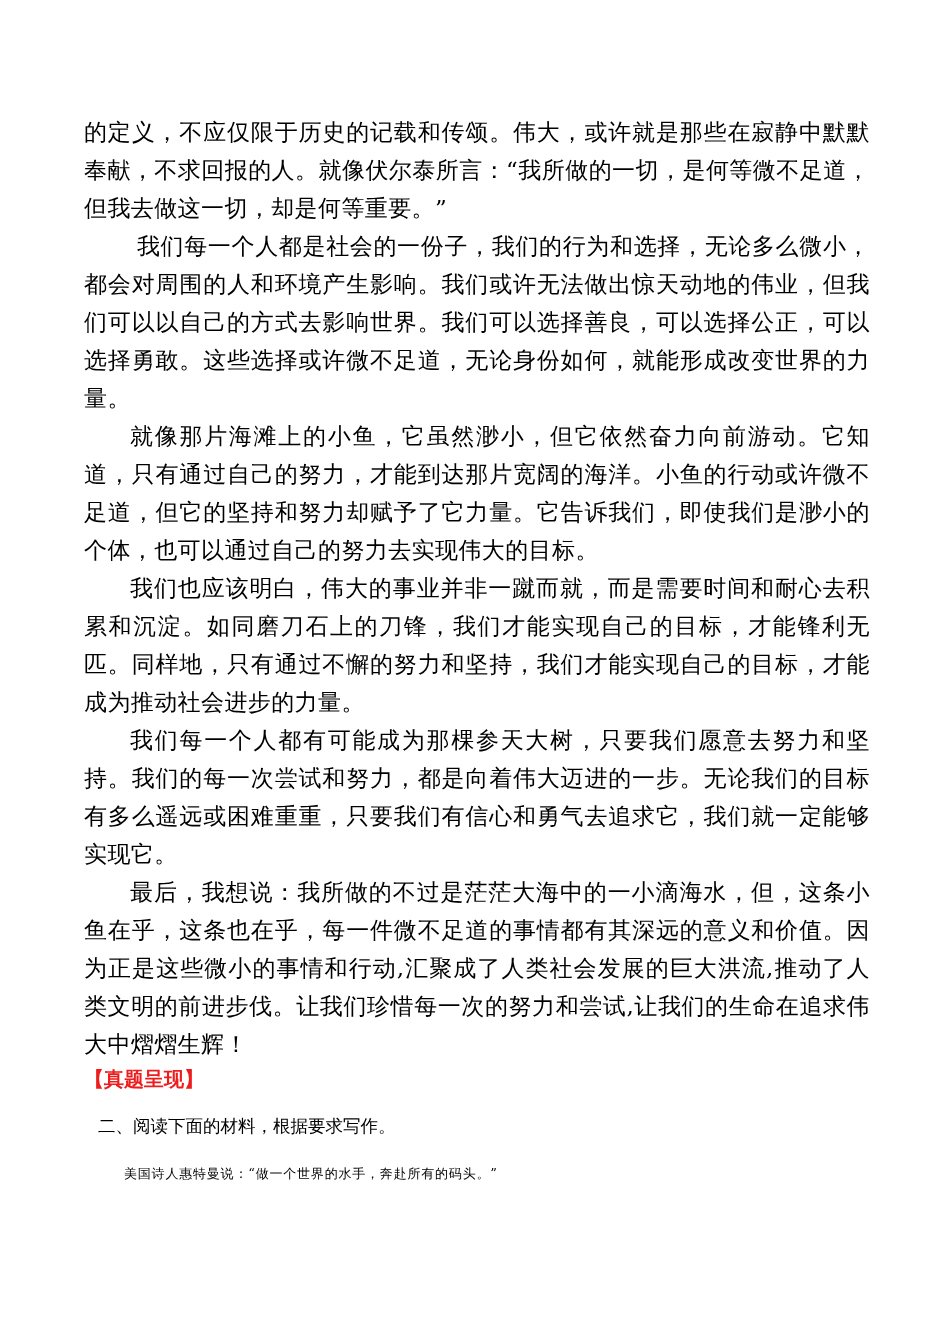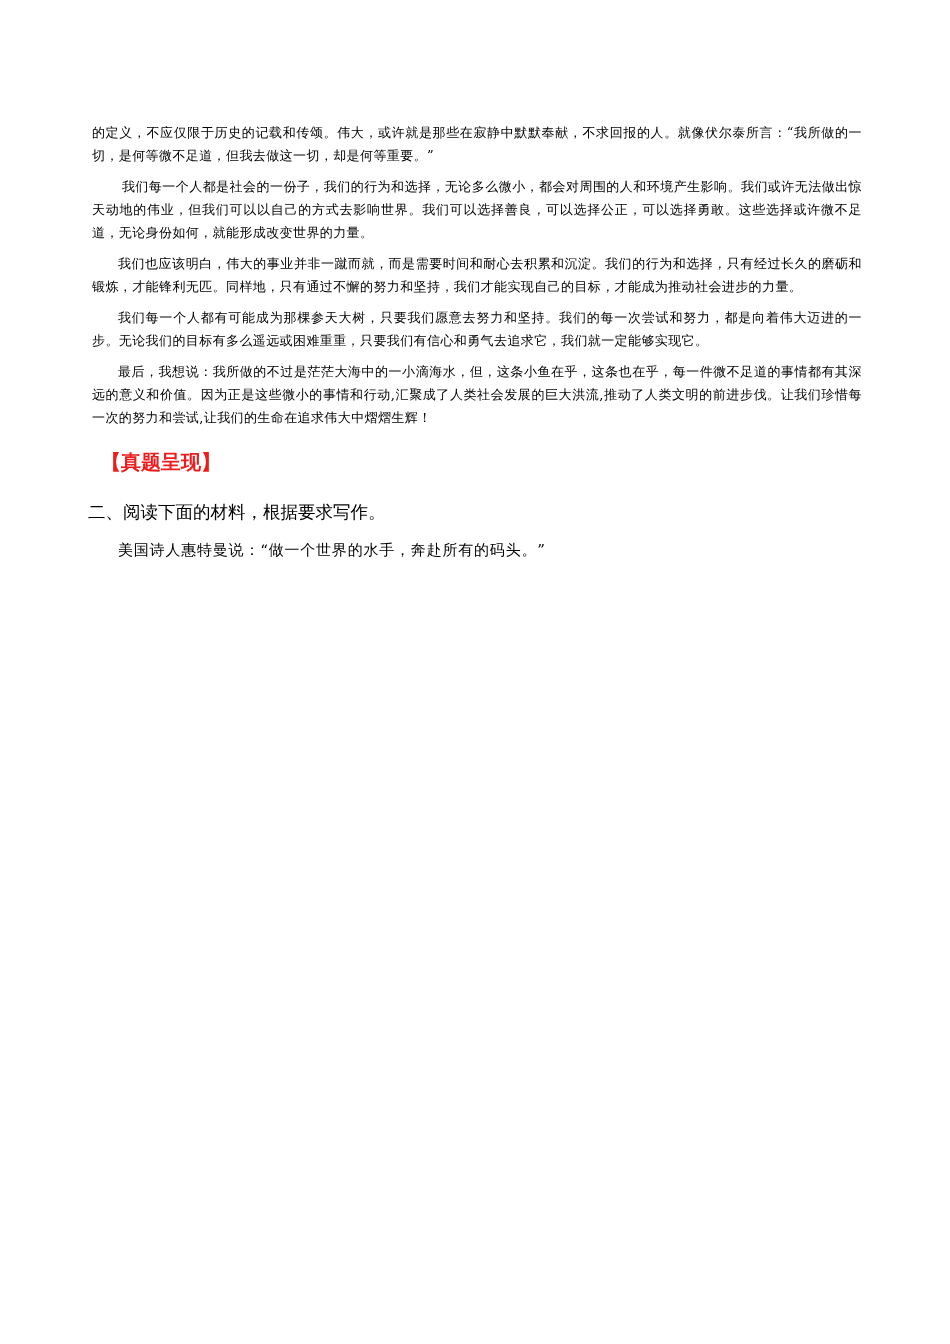--- a/index.html
+++ b/index.html
@@ -1,32 +1,33 @@
 <!DOCTYPE html>
 <html><head>
 <meta charset="utf-8">
 <style>
   html, body { margin: 0; padding: 0; background: #ffffff; }
   body { width: 950px; height: 1344px; position: relative; overflow: hidden;
          font-family: "DejaVu Serif", "Liberation Serif", serif; color: #000; }
   .page { position: absolute; left: 84px; top: 113px; width: 786px; }
-  .para { margin: 8px; font-size: 13px; line-height: 23px; text-align: justify;
+  .para { margin: 0; font-size: 23px; line-height: 38px; text-align: justify;
           text-indent: 2em; letter-spacing: 0.4px; }
   .para.extra-indent { text-indent: 2.3em; }
   .para.first { text-indent: 0; }
-  .heading { margin: 17px; font-family: "DejaVu Sans", "Liberation Sans", sans-serif;
+  .heading { margin: 0; font-family: "DejaVu Sans", "Liberation Sans", sans-serif;
              font-weight: bold; font-size: 20px; line-height: 32px; color: #ee1c1c; }
-  .question { margin: 4px; font-size: 17.5px; line-height: 34px; }
-  .quote { margin: 4px; font-size: 15px; line-height: 34px; text-indent: 2em; letter-spacing: 0.8px; }
+  .question { margin: 14px; font-size: 17.5px; line-height: 34px; }
+  .quote { margin: 14px; font-size: 13px; line-height: 34px; text-indent: 2em; letter-spacing: 0.8px; }
 </style>
 </head>
 <body>
 
 <div class="page">
   <p class="para first">的定义，不应仅限于历史的记载和传颂。伟大，或许就是那些在寂静中默默奉献，不求回报的人。就像伏尔泰所言：“我所做的一切，是何等微不足道，但我去做这一切，却是何等重要。”</p>
   <p class="para extra-indent">我们每一个人都是社会的一份子，我们的行为和选择，无论多么微小，都会对周围的人和环境产生影响。我们或许无法做出惊天动地的伟业，但我们可以以自己的方式去影响世界。我们可以选择善良，可以选择公正，可以选择勇敢。这些选择或许微不足道，无论身份如何，就能形成改变世界的力量。</p>
-  <p class="para">我们也应该明白，伟大的事业并非一蹴而就，而是需要时间和耐心去积累和沉淀。我们的行为和选择，只有经过长久的磨砺和锻炼，才能锋利无匹。同样地，只有通过不懈的努力和坚持，我们才能实现自己的目标，才能成为推动社会进步的力量。</p>
+  <p class="para">就像那片海滩上的小鱼，它虽然渺小，但它依然奋力向前游动。它知道，只有通过自己的努力，才能到达那片宽阔的海洋。小鱼的行动或许微不足道，但它的坚持和努力却赋予了它力量。它告诉我们，即使我们是渺小的个体，也可以通过自己的努力去实现伟大的目标。</p>
+  <p class="para">我们也应该明白，伟大的事业并非一蹴而就，而是需要时间和耐心去积累和沉淀。如同磨刀石上的刀锋，我们才能实现自己的目标，才能锋利无匹。同样地，只有通过不懈的努力和坚持，我们才能实现自己的目标，才能成为推动社会进步的力量。</p>
   <p class="para">我们每一个人都有可能成为那棵参天大树，只要我们愿意去努力和坚持。我们的每一次尝试和努力，都是向着伟大迈进的一步。无论我们的目标有多么遥远或困难重重，只要我们有信心和勇气去追求它，我们就一定能够实现它。</p>
   <p class="para">最后，我想说：我所做的不过是茫茫大海中的一小滴海水，但，这条小鱼在乎，这条也在乎，每一件微不足道的事情都有其深远的意义和价值。因为正是这些微小的事情和行动,汇聚成了人类社会发展的巨大洪流,推动了人类文明的前进步伐。让我们珍惜每一次的努力和尝试,让我们的生命在追求伟大中熠熠生辉！</p>
   <h2 class="heading">【真题呈现】</h2>
   <p class="question">二、阅读下面的材料，根据要求写作。</p>
   <p class="quote">美国诗人惠特曼说：“做一个世界的水手，奔赴所有的码头。”</p>
 </div>
 
 </body></html>

